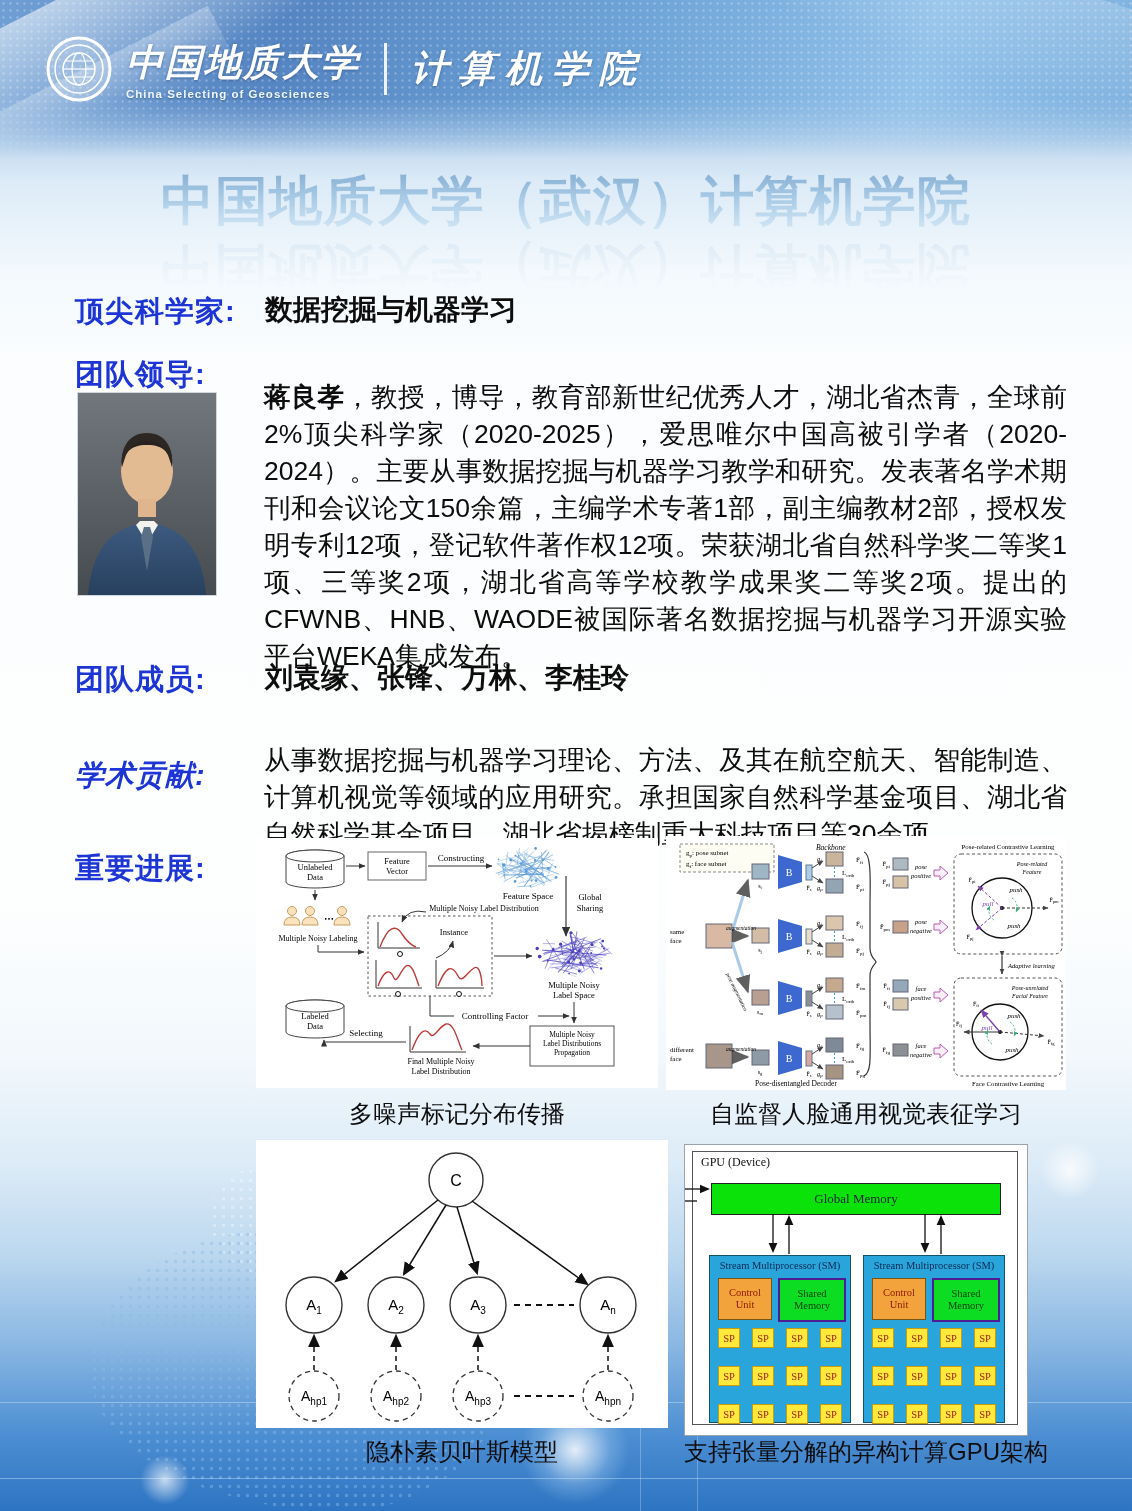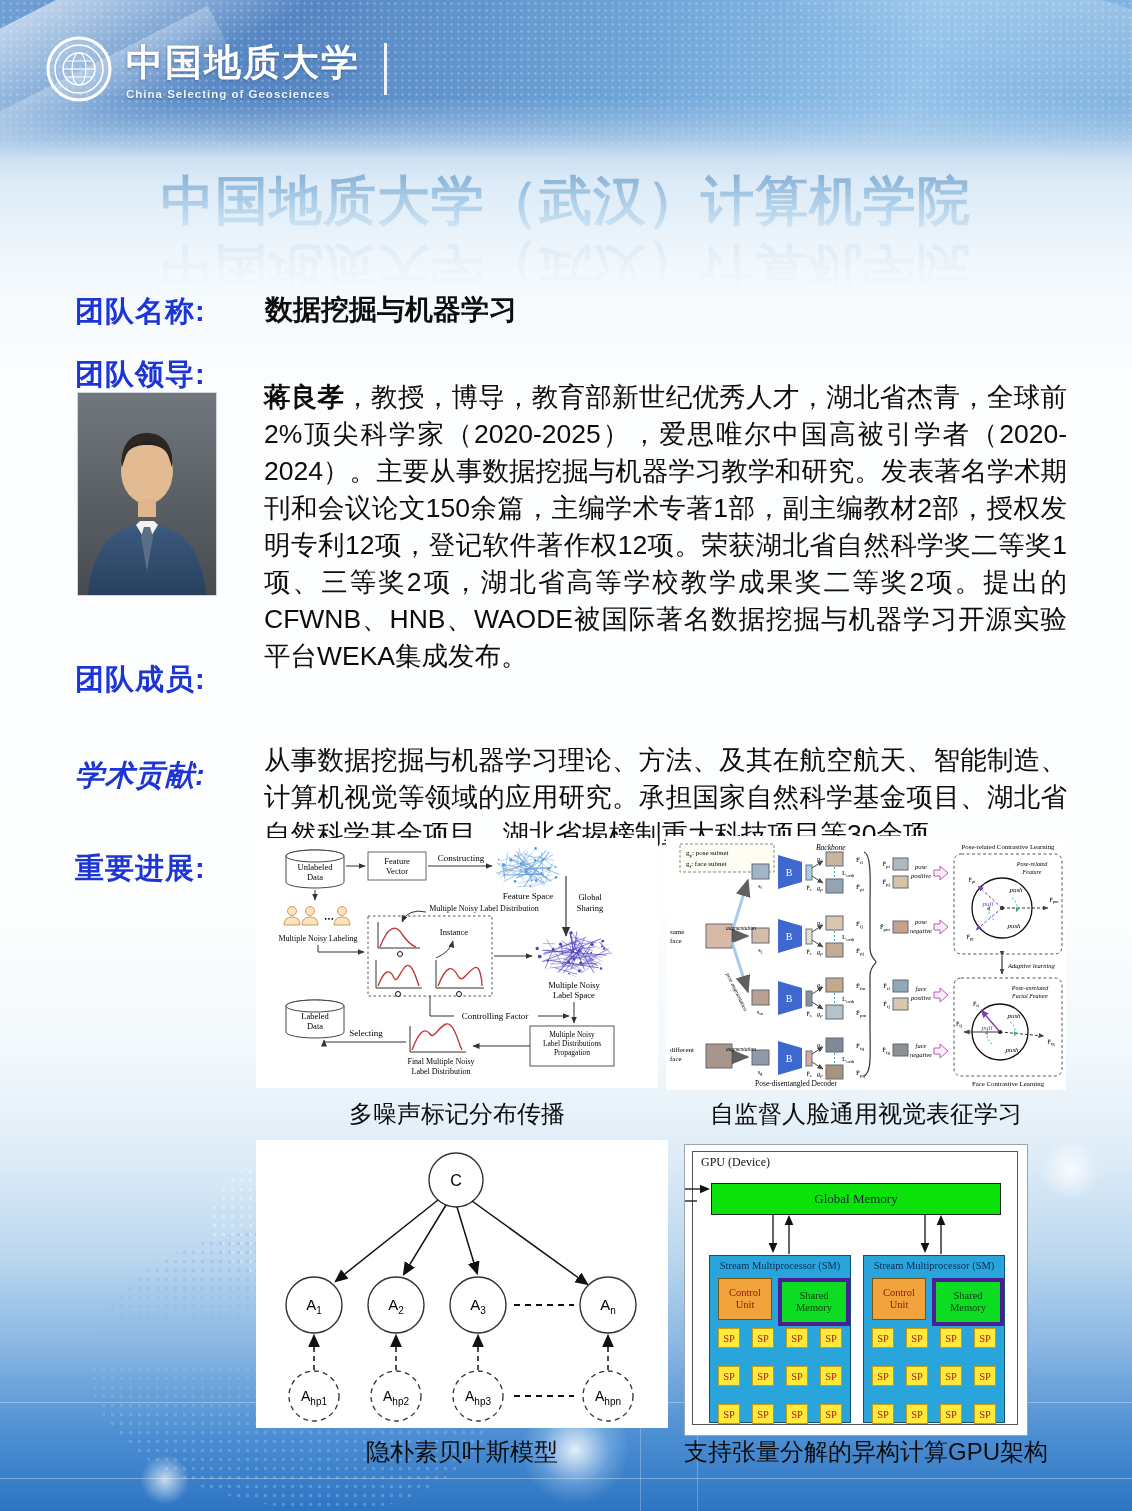--- a/index.html
+++ b/index.html
@@ -15,21 +15,21 @@
     mask-image:linear-gradient(180deg,#000 62%,transparent 100%);}
   .header-dots{position:absolute;inset:0;
     background-image:radial-gradient(rgba(255,255,255,.22) 1.1px,transparent 1.5px);
     background-size:7px 7px;}
   .streak{position:absolute;background:linear-gradient(180deg,rgba(255,255,255,.55),rgba(255,255,255,0));}
   .streak.s1{left:-120px;top:-10px;width:420px;height:120px;transform:rotate(-27deg);}
   .streak.s2{left:-60px;top:70px;width:300px;height:70px;transform:rotate(-27deg);opacity:.5;}
   .streak.s3{right:-80px;top:-30px;width:420px;height:110px;transform:rotate(18deg);opacity:.35;}
   .logo-row{position:absolute;left:46px;top:36px;display:flex;align-items:center;gap:14px;}
   .emblem{width:66px;height:66px;flex:0 0 auto;}
-  .logo-cn{color:#fff;font-size:37px;font-weight:bold;
+  .logo-cn{color:#fff;font-size:37px;font-weight:bold;font-style:italic;
     font-family:"Liberation Serif",serif;text-shadow:0 1px 3px rgba(30,60,110,.5);letter-spacing:2px;}
   .logo-en{color:#eef6fc;font-size:11.5px;font-weight:bold;letter-spacing:1px;margin-top:0px;
     text-shadow:0 1px 2px rgba(30,60,110,.5);}
   .logo-divider{width:3px;height:52px;background:rgba(255,255,255,.9);margin:0 10px;}
   .logo-school{color:#fff;font-size:37px;font-weight:bold;font-style:italic;
     font-family:"Liberation Serif",serif;letter-spacing:10px;text-shadow:0 1px 3px rgba(30,60,110,.5);}
   
   .big-title{position:absolute;left:0;top:166px;width:1132px;text-align:center;
     font-family:"Liberation Serif",serif;font-size:53px;font-weight:bold;letter-spacing:1px;
     background:linear-gradient(180deg,#7ea9cf 0%,#a9cbe6 45%,#dcedf8 100%);
@@ -62,21 +62,21 @@
     border:1px solid #222;text-align:center;line-height:30px;font-family:"Liberation Serif",serif;
     font-size:13px;color:#123;}
   .sm-box{position:absolute;top:110px;width:140px;height:166px;background:#2aa5dc;border:1px solid #14526e;}
   .sm-box.sm1{left:24px;} .sm-box.sm2{left:178px;}
   .sm-title{position:absolute;left:0;top:4px;width:100%;text-align:center;
     font-family:"Liberation Serif",serif;font-size:10.5px;color:#0d2b52;}
   .ctrl-unit{position:absolute;left:8px;top:22px;width:52px;height:40px;background:#f2a33c;
     border:1px solid #7a5510;display:flex;align-items:center;justify-content:center;text-align:center;
     font-family:"Liberation Serif",serif;font-size:10.5px;line-height:12px;color:#8b1a00;}
   .shared-mem{position:absolute;left:68px;top:22px;width:64px;height:40px;background:#0ddd22;
-    border:4px solid #4c1d95;display:flex;align-items:center;justify-content:center;text-align:center;
+    border:2px solid #4c1d95;display:flex;align-items:center;justify-content:center;text-align:center;
     font-family:"Liberation Serif",serif;font-size:10.5px;line-height:12px;color:#0a3d12;}
   .sp-grid{position:absolute;left:8px;top:72px;display:grid;grid-template-columns:repeat(4,22px);
     grid-auto-rows:20px;gap:18px 12px;}
   .sp-cell{background:#ffe93a;border:1.5px solid #c59c12;display:flex;align-items:center;
     justify-content:center;font-family:"Liberation Serif",serif;font-size:10.5px;color:#a32313;}
   .gpu-arrows{position:absolute;left:0;top:0;pointer-events:none;}
   
   .blob{position:absolute;background-image:radial-gradient(rgba(140,185,230,.55) 1.6px,transparent 2.1px);
     background-size:9px 9px;}
   .blob.b1{left:90px;top:1230px;width:420px;height:281px;border-radius:45% 55% 40% 60%/50% 45% 55% 50%;opacity:.8;}
@@ -122,26 +122,27 @@
       <ellipse cx="33" cy="33" rx="7" ry="16" fill="none" stroke="#fff" stroke-width="1.2"></ellipse>
       <line x1="17" y1="33" x2="49" y2="33" stroke="#fff" stroke-width="1.2"></line>
       <line x1="19" y1="25" x2="47" y2="25" stroke="#fff" stroke-width="1"></line>
       <line x1="19" y1="41" x2="47" y2="41" stroke="#fff" stroke-width="1"></line>
     </svg>
     <div>
       <div class="logo-cn">中国地质大学</div>
       <div class="logo-en">China Selecting of Geosciences</div>
     </div>
     <div class="logo-divider"></div>
+    <div class="logo-school">计算机学院</div>
   </div>
 
   <div class="big-title">中国地质大学（武汉）计算机学院</div>
   <div class="big-title-mirror">中国地质大学（武汉）计算机学院</div>
 
-  <div class="sec-label" style="left:75px;top:292px;">团队名称:</div>
+  <div class="sec-label" style="left:75px;top:292px;">顶尖科学家:</div>
   <div class="sec-value" style="left:265px;top:291px;">数据挖掘与机器学习</div>
 
   <div class="sec-label" style="left:75px;top:355px;">团队领导:</div>
 
   <svg class="photo" viewBox="0 0 138 202">
     <defs>
       <linearGradient id="phbg" x1="0" y1="0" x2="0" y2="1">
         <stop offset="0" stop-color="#72777d"></stop>
           <stop offset="1" stop-color="#464b50"></stop>
       </linearGradient>
@@ -156,20 +157,21 @@
     <path d="M66,134 h6 l3,10 -6,34 -6,-34 Z" fill="#5a7086"></path>
     <ellipse cx="69" cy="78" rx="26" ry="33" fill="#e3bb92"></ellipse>
     <path d="M69,42 C50,42 42,58 44,74 C46,60 52,52 69,52 C86,52 92,60 94,74 C96,58 88,42 69,42 Z" fill="#27221f"></path>
     <path d="M44,74 C42,56 50,40 69,40 C88,40 96,56 94,74 L90,62 C84,50 76,48 69,48 C62,48 54,50 48,62 Z" fill="#2d2724"></path>
     <rect x="60" y="106" width="18" height="18" fill="#deb58c"></rect>
   </svg>
 
   <p class="bio"><b>蒋良孝</b><span>，教授，博导，教育部新世纪优秀人才，湖北省杰青，全球前2%顶尖科学家（2020-2025），爱思唯尔中国高被引学者（2020-2024）。主要从事数据挖掘与机器学习教学和研究。发表著名学术期刊和会议论文150余篇，主编学术专著1部，副主编教材2部，授权发明专利12项，登记软件著作权12项。荣获湖北省自然科学奖二等奖1项、三等奖2项，湖北省高等学校教学成果奖二等奖2项。提出的CFWNB、HNB、WAODE被国际著名数据挖掘与机器学习开源实验平台WEKA集成发布。</span></p>
 
   <div class="sec-label" style="left:75px;top:660px;">团队成员:</div>
+  <div class="sec-value" style="left:265px;top:659px;">刘袁缘、张锋、万林、李桂玲</div>
 
   <div class="sec-label" style="left:75px;top:756px;font-style:italic;">学术贡献:</div>
   <p class="contrib">从事数据挖掘与机器学习理论、方法、及其在航空航天、智能制造、计算机视觉等领域的应用研究。承担国家自然科学基金项目、湖北省自然科学基金项目、湖北省揭榜制重大科技项目等30余项。</p>
 
   <div class="sec-label" style="left:75px;top:849px;">重要进展:</div>
 
   <div class="figbox" style="left:256px;top:838px;width:402px;height:250px;">
     <svg width="402" height="250" viewBox="0 0 402 250">
       <defs>
         <marker id="m1" markerWidth="8" markerHeight="7" refX="6.5" refY="3" orient="auto">

